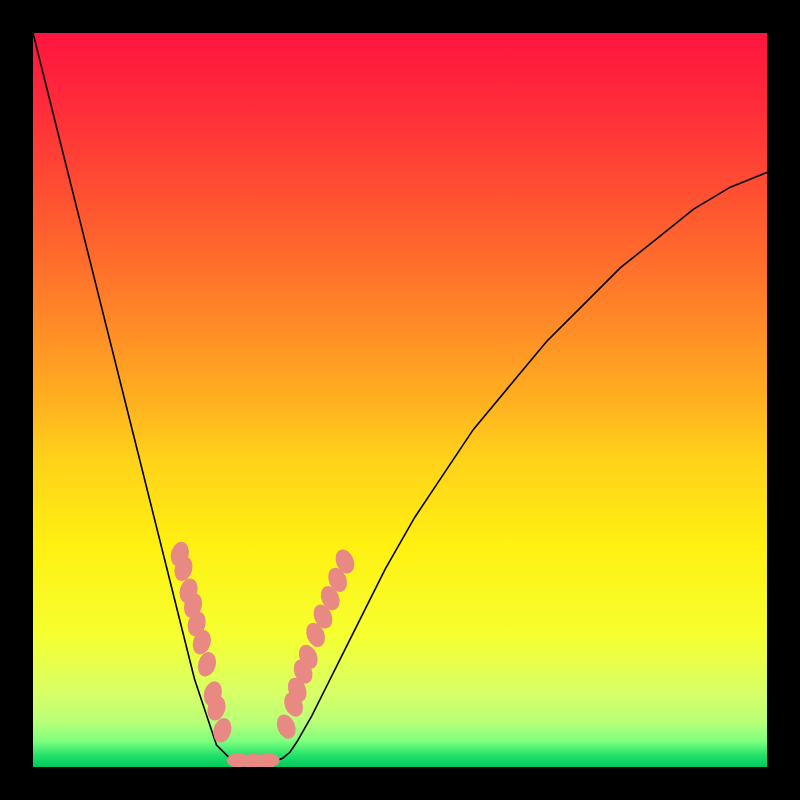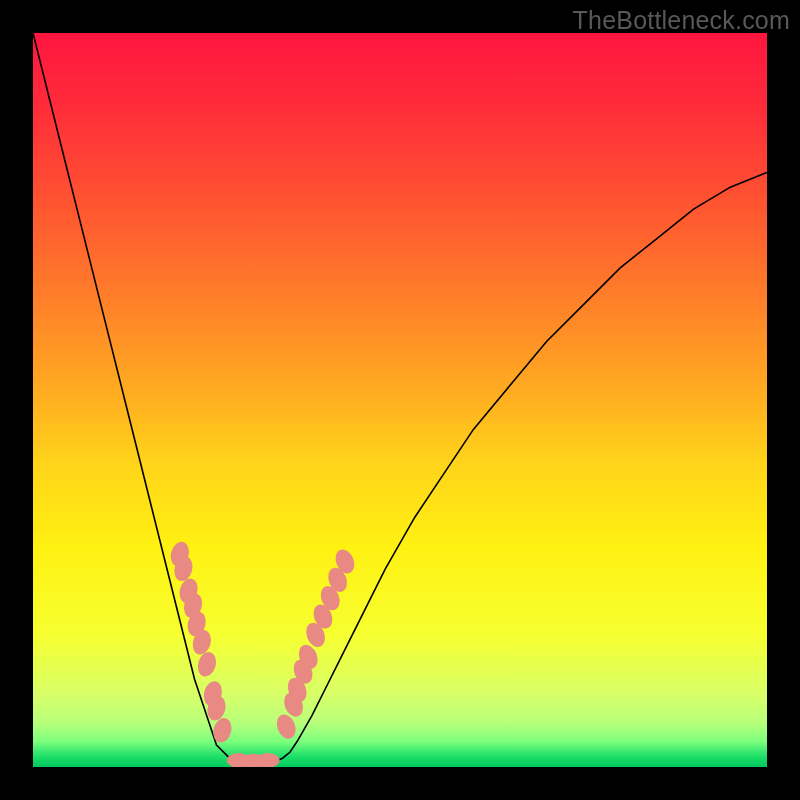--- a/index.html
+++ b/index.html
@@ -78,14 +78,13 @@
         <ellipse cx="38.5" cy="82" rx="1.2" ry="1.7" fill="#e88a83" transform="rotate(-22 38.5 82)"></ellipse>
         <ellipse cx="39.5" cy="79.5" rx="1.2" ry="1.7" fill="#e88a83" transform="rotate(-22 39.5 79.5)"></ellipse>
         <ellipse cx="40.5" cy="77" rx="1.2" ry="1.7" fill="#e88a83" transform="rotate(-22 40.5 77)"></ellipse>
         <ellipse cx="41.5" cy="74.5" rx="1.2" ry="1.7" fill="#e88a83" transform="rotate(-22 41.5 74.5)"></ellipse>
         <ellipse cx="42.5" cy="72" rx="1.2" ry="1.7" fill="#e88a83" transform="rotate(-22 42.5 72)"></ellipse>
         <ellipse cx="28" cy="99.1" rx="1.6" ry="1" fill="#e88a83" transform="rotate(0 28 99.1)"></ellipse>
         <ellipse cx="30" cy="99.2" rx="1.6" ry="1" fill="#e88a83" transform="rotate(0 30 99.2)"></ellipse>
         <ellipse cx="32" cy="99.1" rx="1.6" ry="1" fill="#e88a83" transform="rotate(0 32 99.1)"></ellipse>
       </g>
   </svg>
-  <div class="watermark">TheBottleneck.com</div>
 </div>
 
 </body></html>

